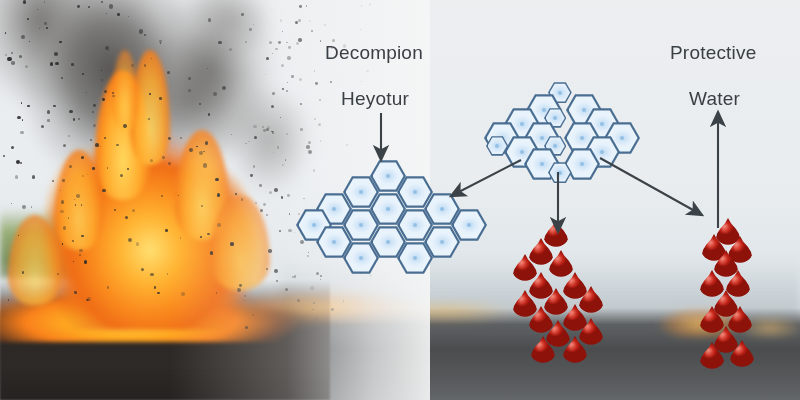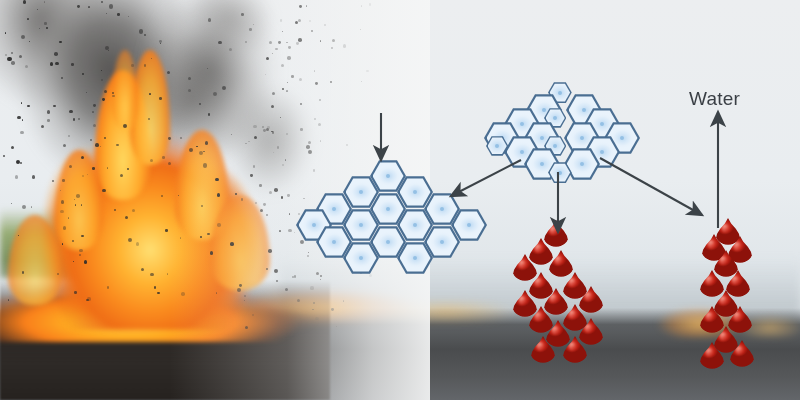--- a/index.html
+++ b/index.html
@@ -521,20 +521,23 @@
         <div class="speck" style="left: 315.395px; top: 316.852px; width: 3.24608px; height: 3.24608px; opacity: 0.16;"></div>
         <div class="speck" style="left: 253.139px; top: 24.0119px; width: 1.15674px; height: 1.15674px; opacity: 0.36;"></div>
         <div class="speck" style="left: 359.981px; top: 260.828px; width: 2.61991px; height: 2.61991px; opacity: 0.29;"></div>
         <div class="speck" style="left: 323.962px; top: 24.4964px; width: 1.986px; height: 1.986px; opacity: 0.27;"></div>
       </div>
     <div class="photo-fade"></div>
   </div>
 
   <div class="diagram">
 
+    <div class="label lbl-decompion">Decompion</div>
+    <div class="label lbl-heyotur">Heyotur</div>
+    <div class="label lbl-protect">Protective</div>
     <div class="label lbl-water">Water</div>
 
     <div class="hexgroup" id="hex-left" style="left: 310px; top: 160px;">
         <div class="hexwrap" style="left: 60px; top: 0px;">
           <i></i>
         </div>
         <div class="hexwrap" style="left: 33px; top: 16px;">
           <i></i>
         </div>
         <div class="hexwrap" style="left: 87px; top: 16px;">

